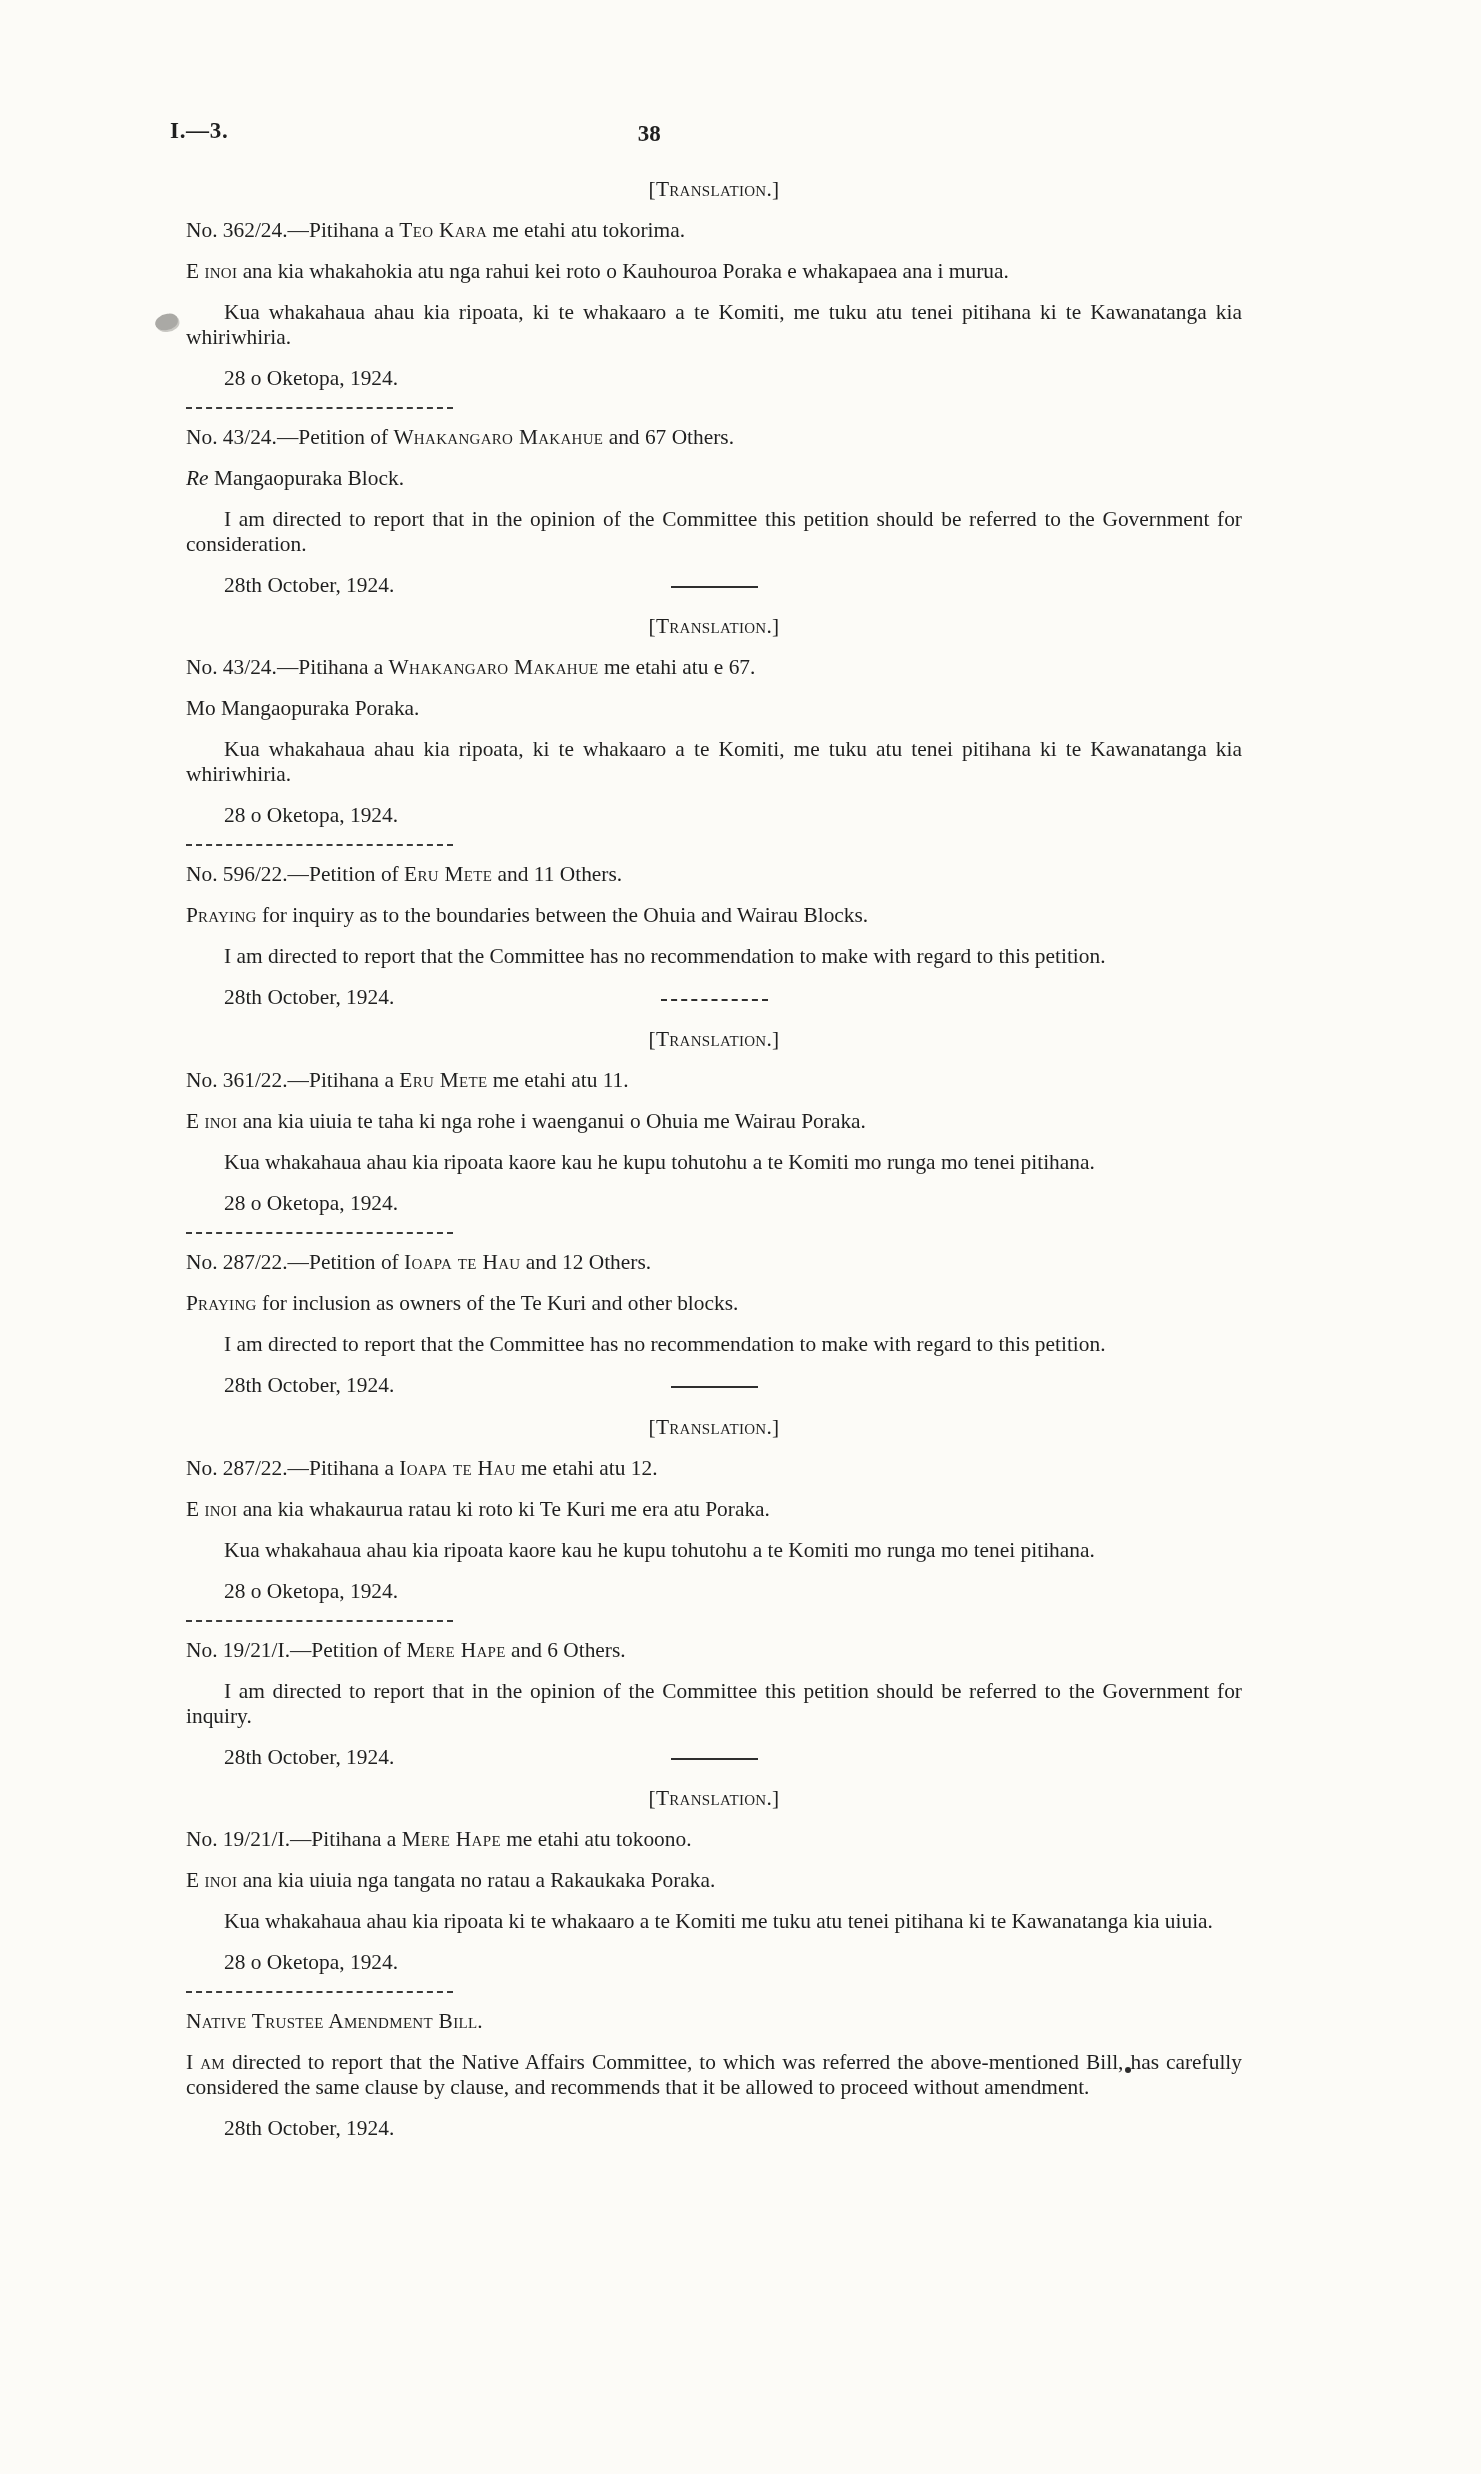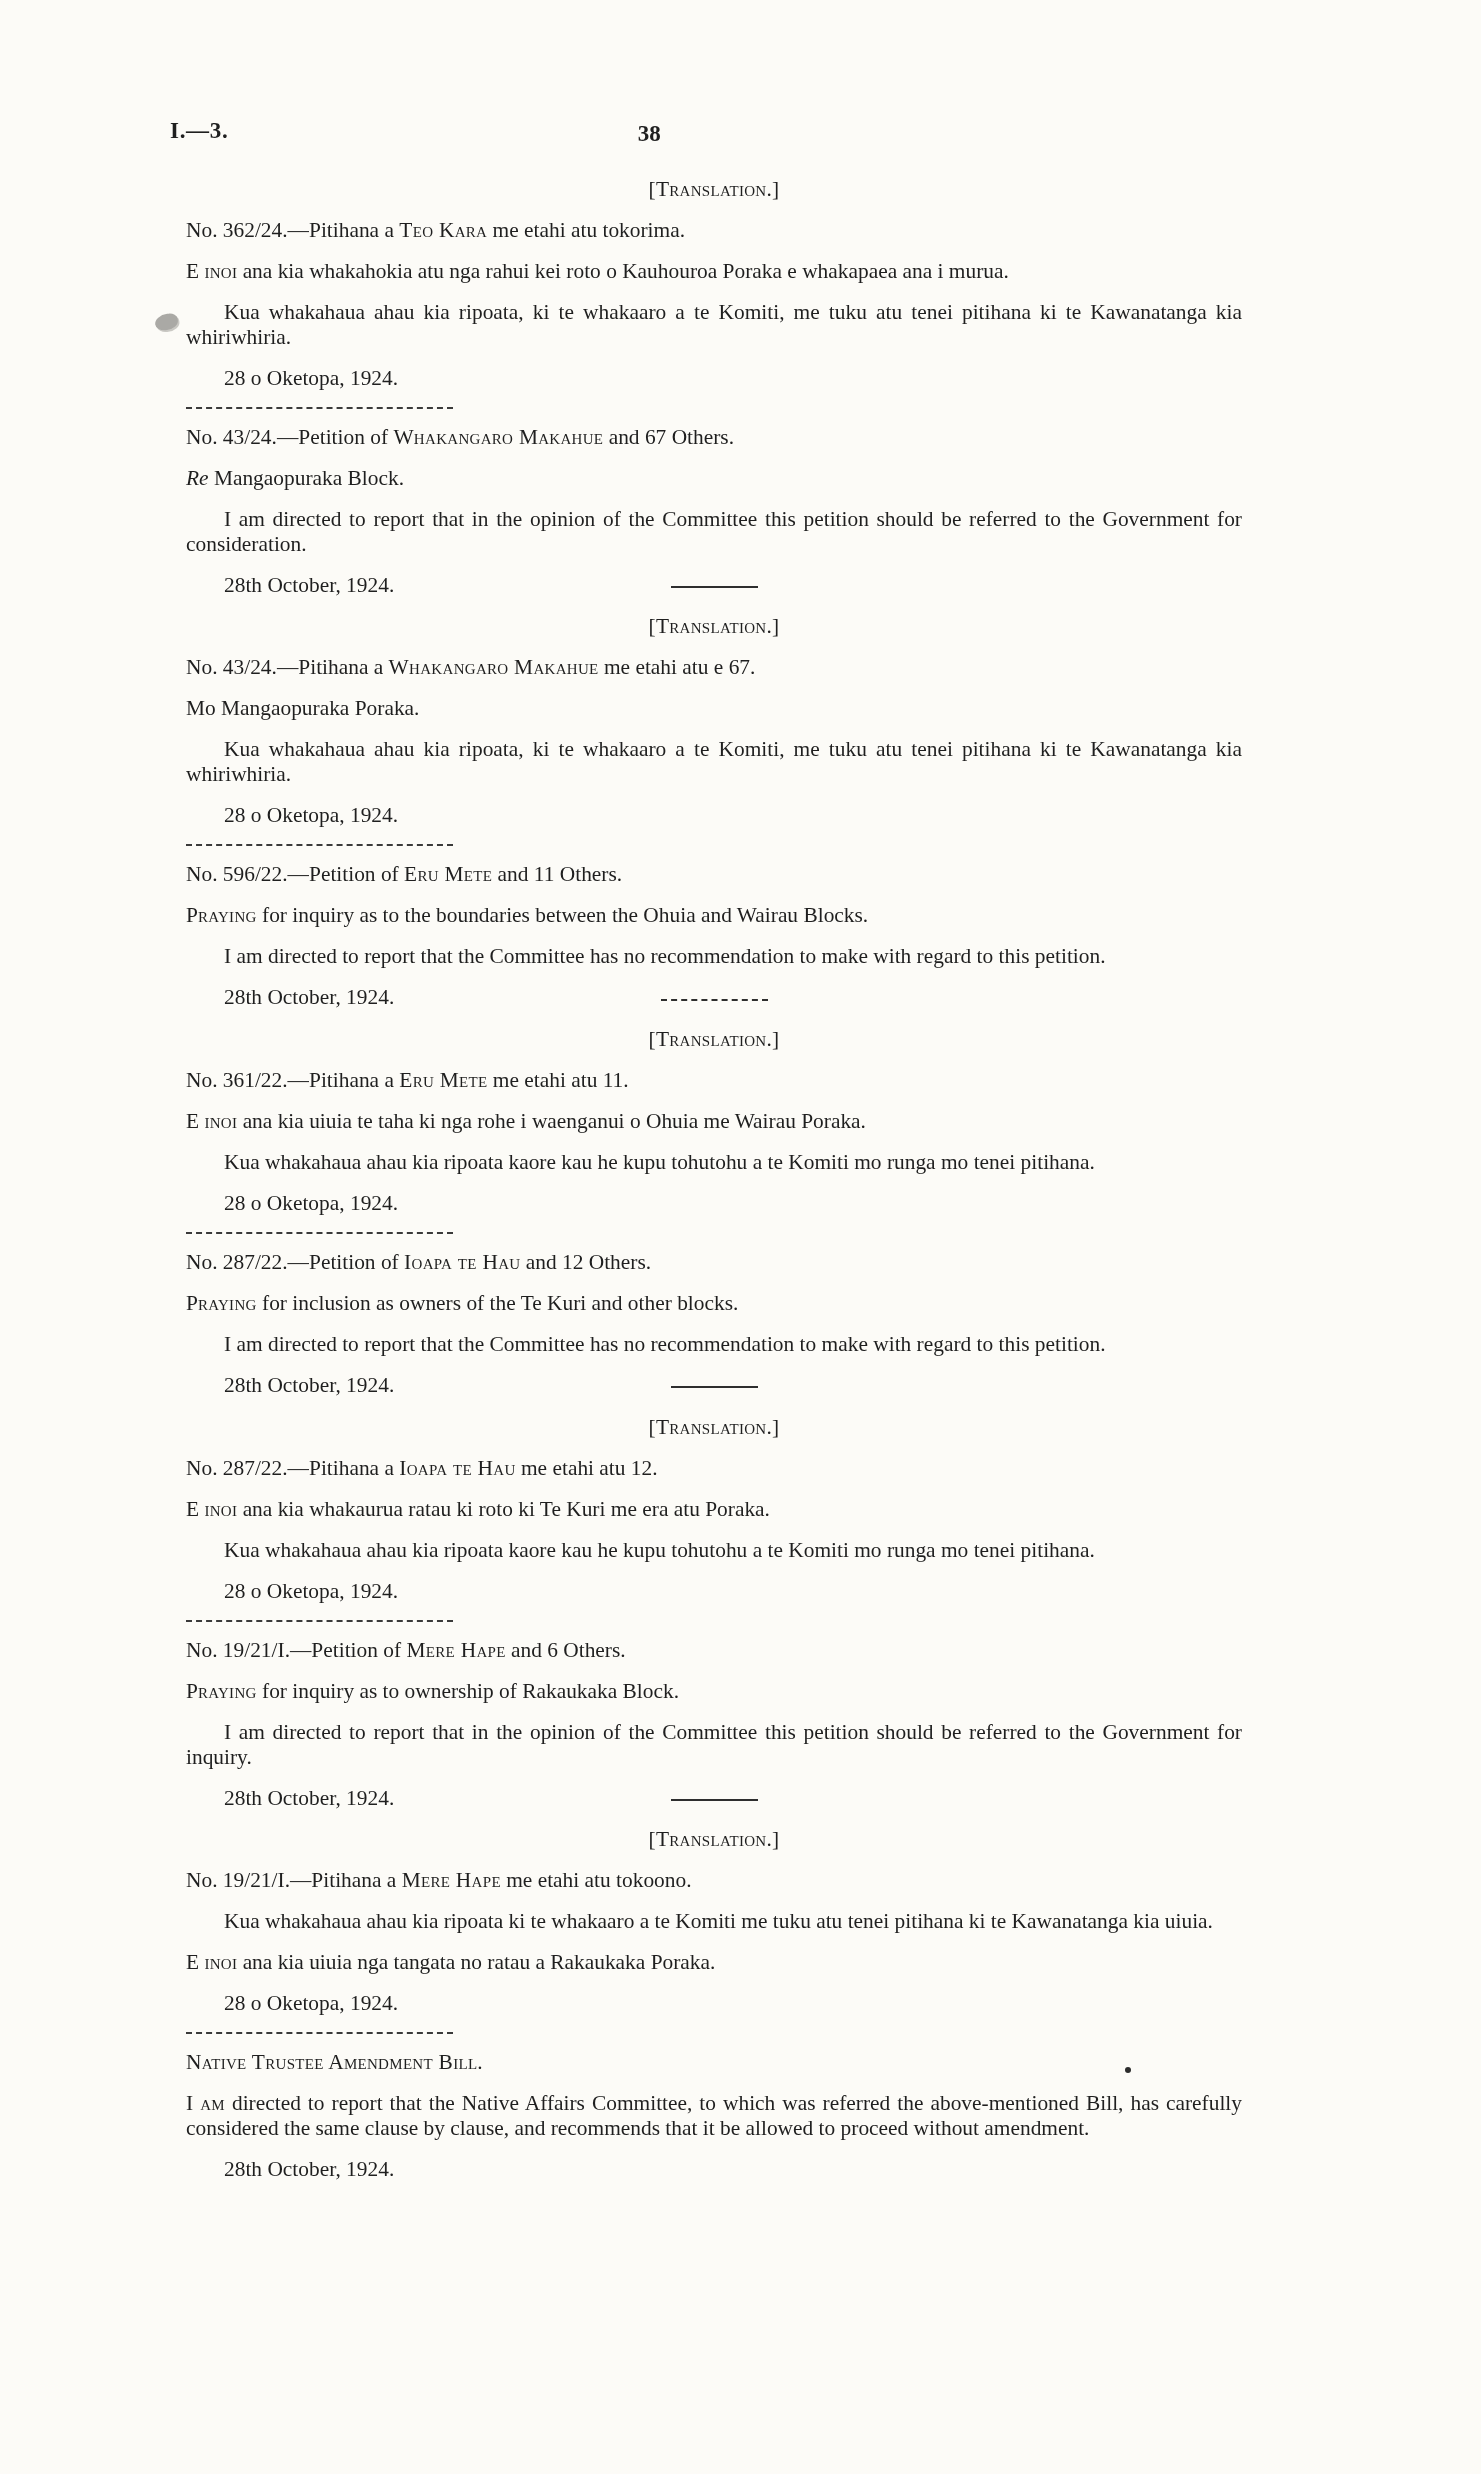--- a/index.html
+++ b/index.html
@@ -104,27 +104,26 @@
       <p class="para"><span>P</span><span class="sc">raying</span><span> for inclusion as owners of the Te Kuri and other blocks.</span></p>
       <p class="para indent"><span>I am directed to report that the Committee has no recommendation to make with regard to this petition.</span></p>
       <div class="dateline"><span>28th October, 1924.</span><span class="short-rule"></span></div>
       <div class="trans-label sc">[Translation.]</div>
       <div class="heading"><span>No. 287/22.—Pitihana a </span><span class="sc">Ioapa te Hau</span><span> me etahi atu 12.</span></div>
       <p class="para"><span>E </span><span class="sc">inoi</span><span> ana kia whakaurua ratau ki roto ki Te Kuri me era atu Poraka.</span></p>
       <p class="para indent"><span>Kua whakahaua ahau kia ripoata kaore kau he kupu tohutohu a te Komiti mo runga mo tenei pitihana.</span></p>
       <div class="dateline"><span>28 o Oketopa, 1924.</span></div>
       <div class="rule-long"></div>
       <div class="heading"><span>No. 19/21/I.—Petition of </span><span class="sc">Mere Hape</span><span> and 6 Others.</span></div>
-      <p class="para"><span>P</span><span class="sc">raying</span><span> for inquiry as to ownership of Rakaukaka Block.</span></p>
       <p class="para indent"><span>I am directed to report that in the opinion of the Committee this petition should be referred to the Government for inquiry.</span></p>
       <div class="dateline"><span>28th October, 1924.</span><span class="short-rule"></span></div>
       <div class="trans-label sc">[Translation.]</div>
       <div class="heading"><span>No. 19/21/I.—Pitihana a </span><span class="sc">Mere Hape</span><span> me etahi atu tokoono.</span></div>
+      <p class="para"><span>E </span><span class="sc">inoi</span><span> ana kia uiuia nga tangata no ratau a Rakaukaka Poraka.</span></p>
       <p class="para indent"><span>Kua whakahaua ahau kia ripoata ki te whakaaro a te Komiti me tuku atu tenei pitihana ki te Kawanatanga kia uiuia.</span></p>
-      <p class="para"><span>E </span><span class="sc">inoi</span><span> ana kia uiuia nga tangata no ratau a Rakaukaka Poraka.</span></p>
       <div class="dateline"><span>28 o Oketopa, 1924.</span></div>
       <div class="rule-long"></div>
       <div class="heading"><span class="sc">Native Trustee Amendment Bill.</span></div>
       <p class="para"><span>I </span><span class="sc">am</span><span> directed to report that the Native Affairs Committee, to which was referred the above-mentioned Bill, has carefully considered the same clause by clause, and recommends that it be allowed to proceed without amendment.</span></p>
       <div class="dateline"><span>28th October, 1924.</span></div>
     </div>
 
   <div class="smudge"></div>
   <div class="ink-dot"></div>
 </div>

